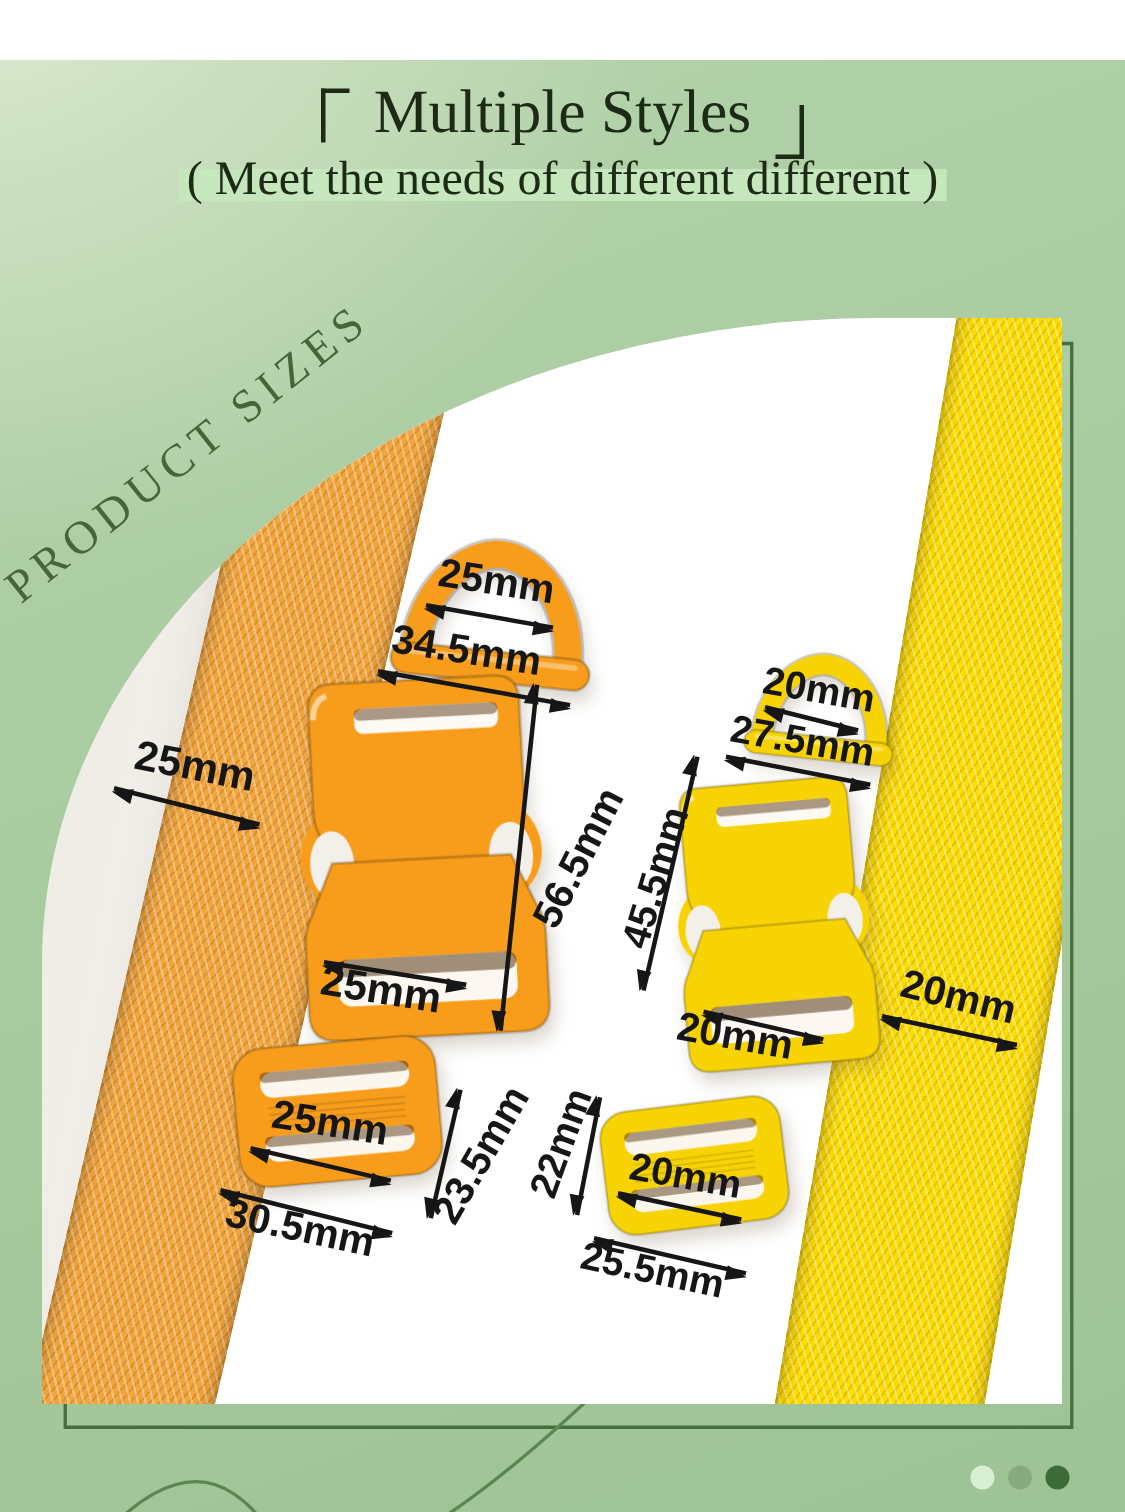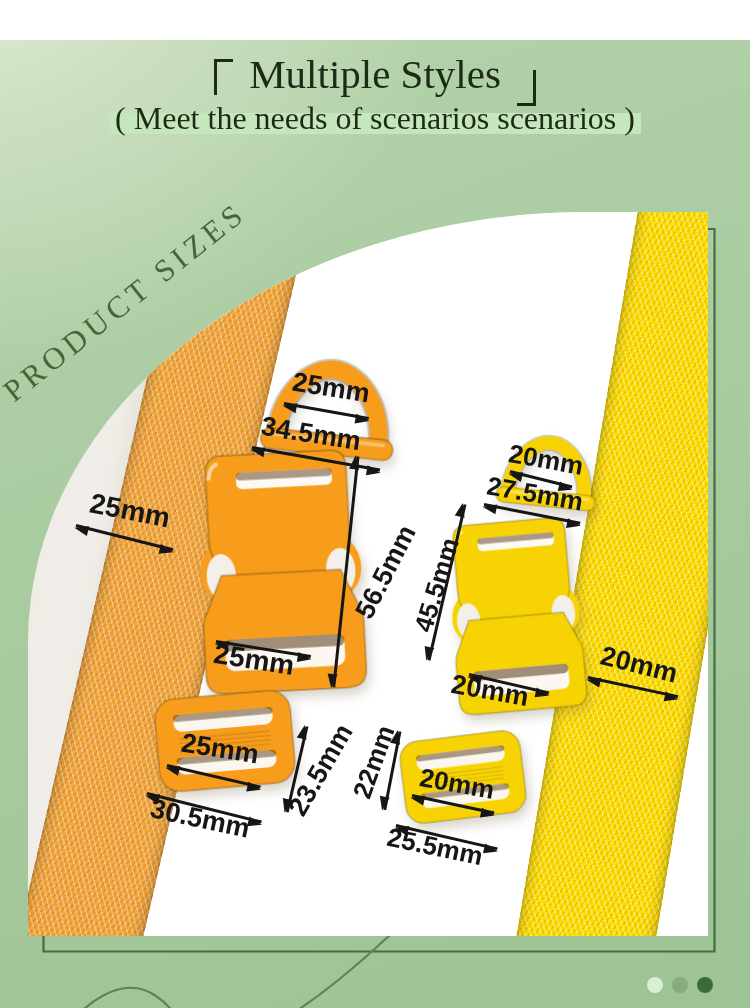--- a/index.html
+++ b/index.html
@@ -83,21 +83,21 @@
   <svg id="deco-lines" width="750" height="1008" viewBox="0 0 750 1008">
     <path d="M697,189 H714.5 V911.5 H43.5 V896" fill="none" stroke="var(--c-frame-line,#476e3e)" stroke-width="2.2"></path>
     <path d="M48,1014 C82,958 124,934 156,956 C186,976 180,1002 214,1003
              C260,1004 324,956 390,895 C412,875 436,860 462,850" fill="none" stroke="var(--c-curve-line,#5d8551)" stroke-width="2.2"></path>
   </svg>
 
   <div class="title-row">
     <span class="cb cb-l"></span><span>Multiple Styles</span><span class="cb cb-r"></span>
   </div>
   <div class="subtitle-row">
-    <span class="hl">( Meet the needs of scenarios scenarios )</span>
+    <span class="hl">( Meet the needs of different different )</span>
   </div>
 
   <div class="watermark">PRODUCT SIZES</div>
 
   <div id="photo">
 
     <svg width="0" height="0" style="position:absolute" aria-hidden="true">
       <defs>
         <symbol id="sym-dring" viewBox="0 0 160 120">
           <path d="M25,93 C25,42 56,14 80,14 C104,14 135,42 135,93" fill="none" stroke="rgba(0,0,0,.20)" stroke-width="23" stroke-linecap="round"></path>

